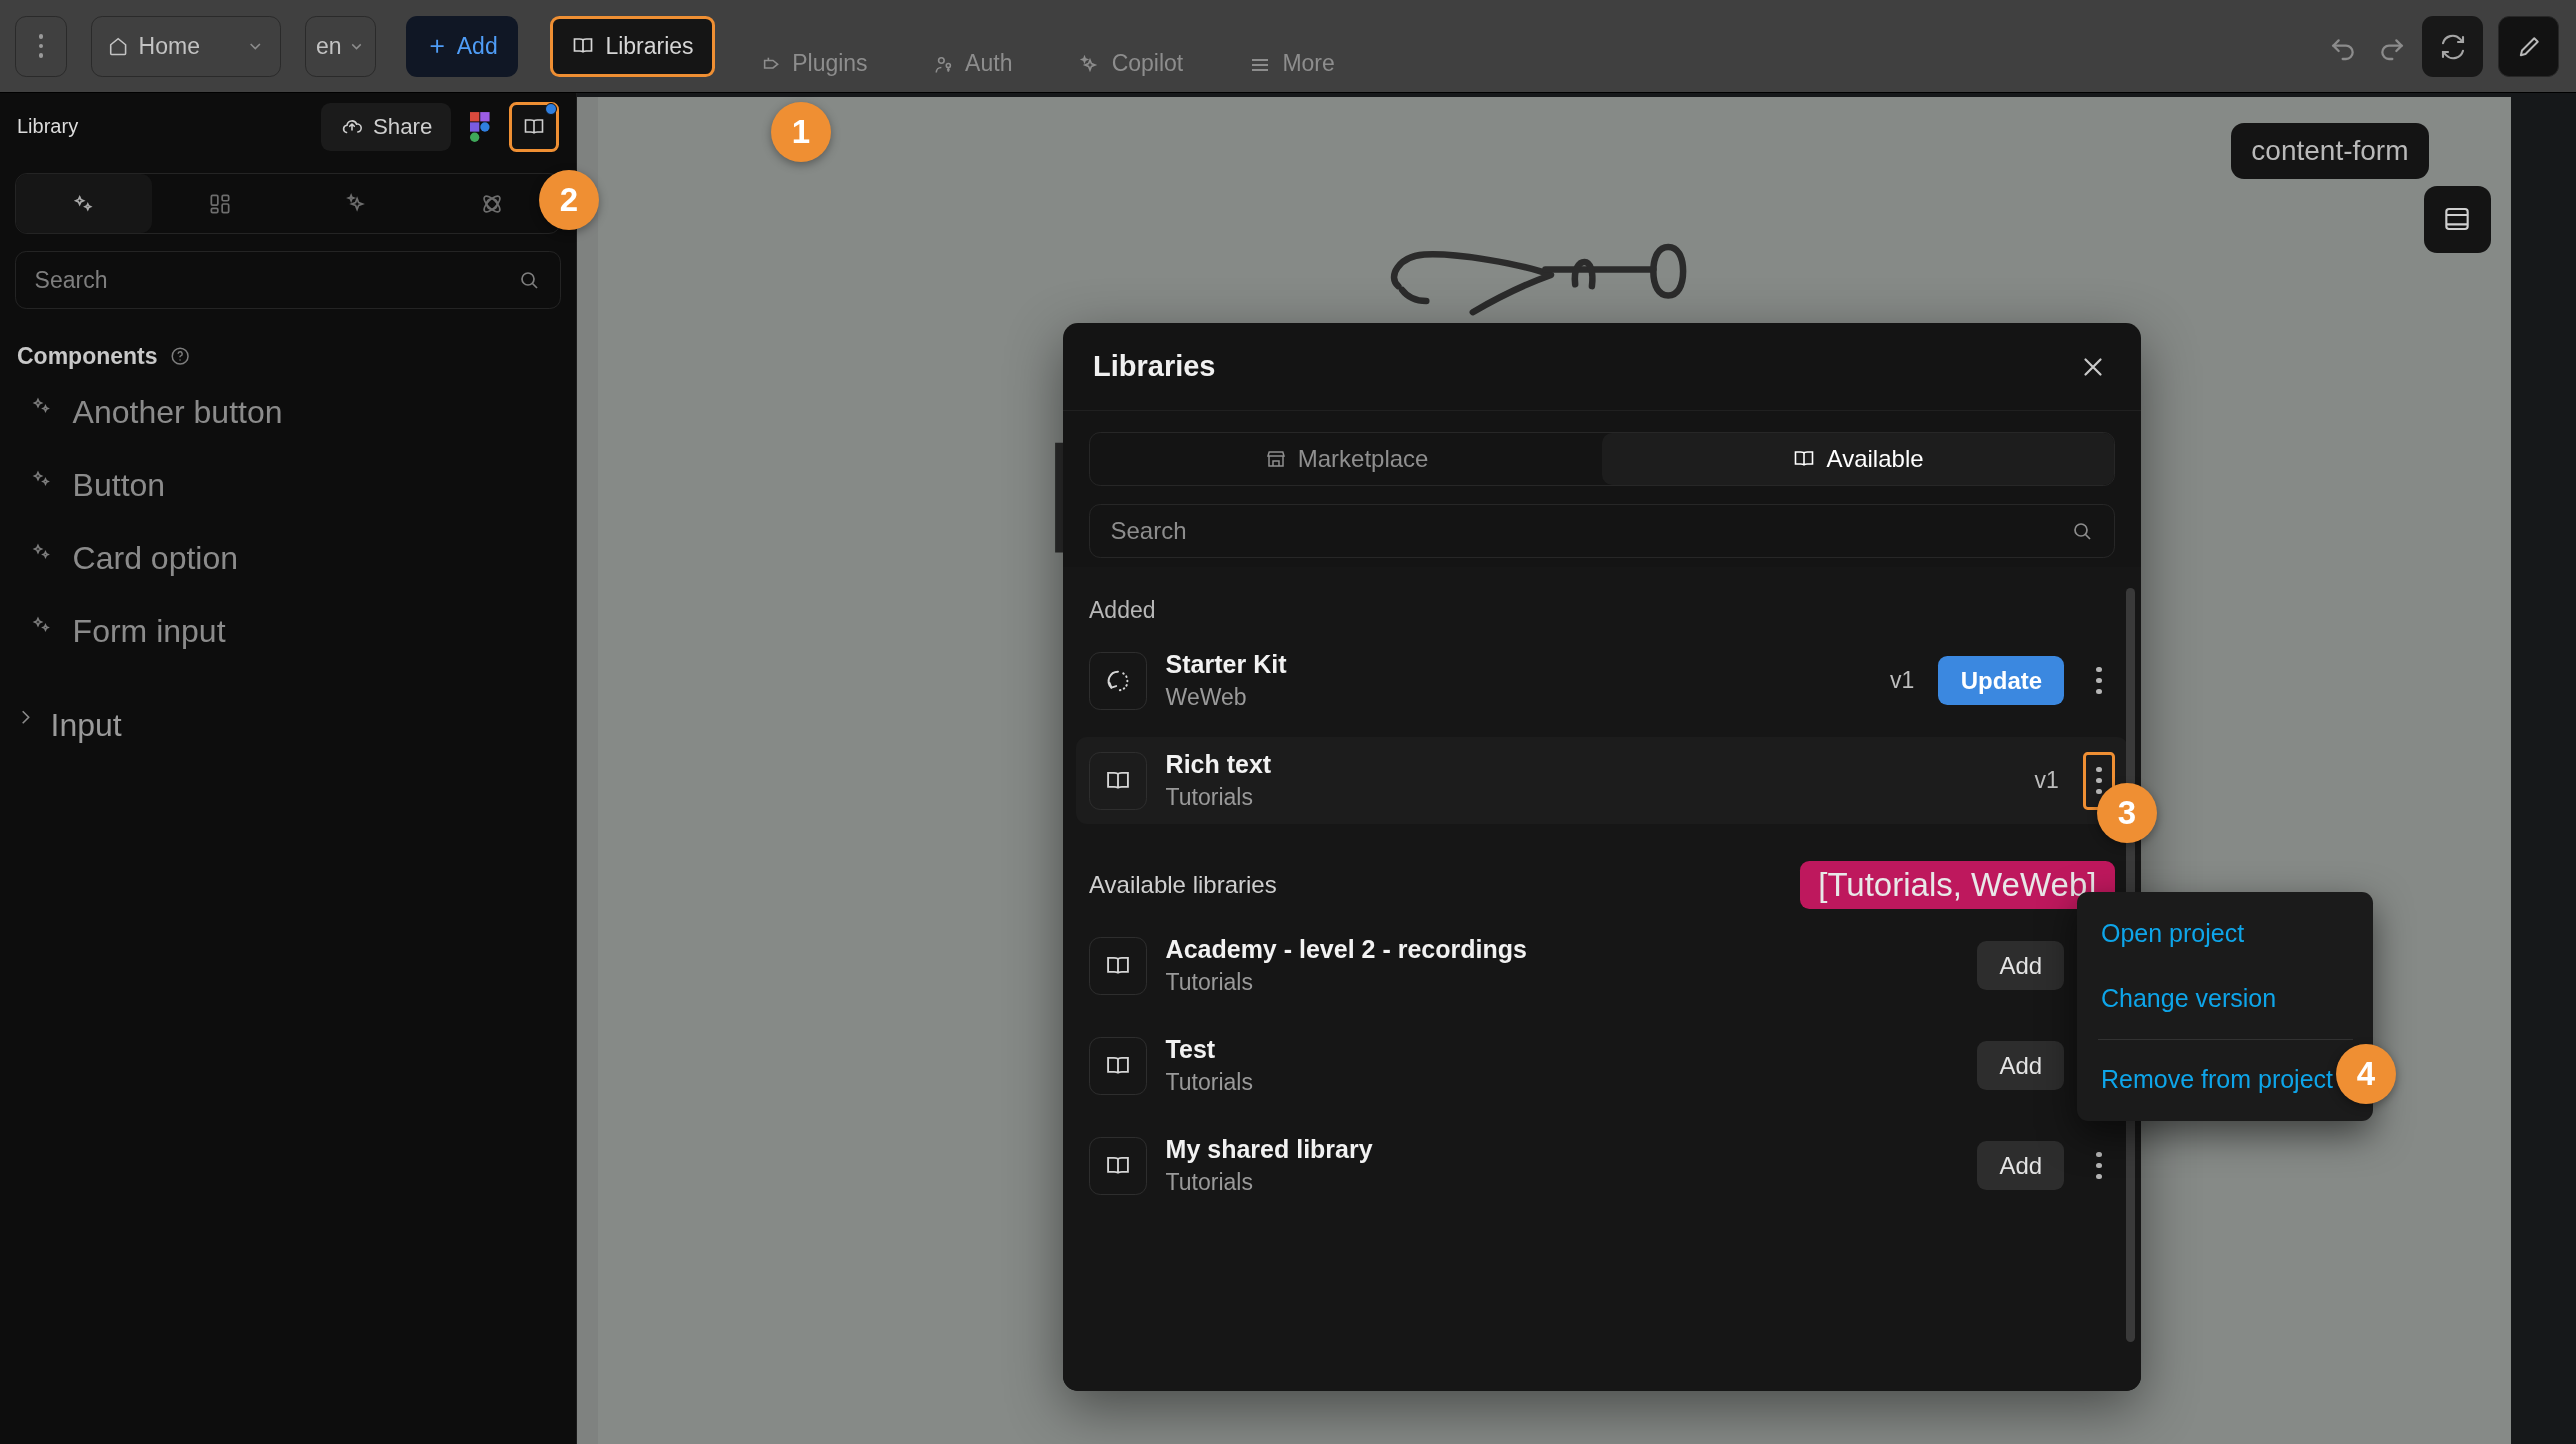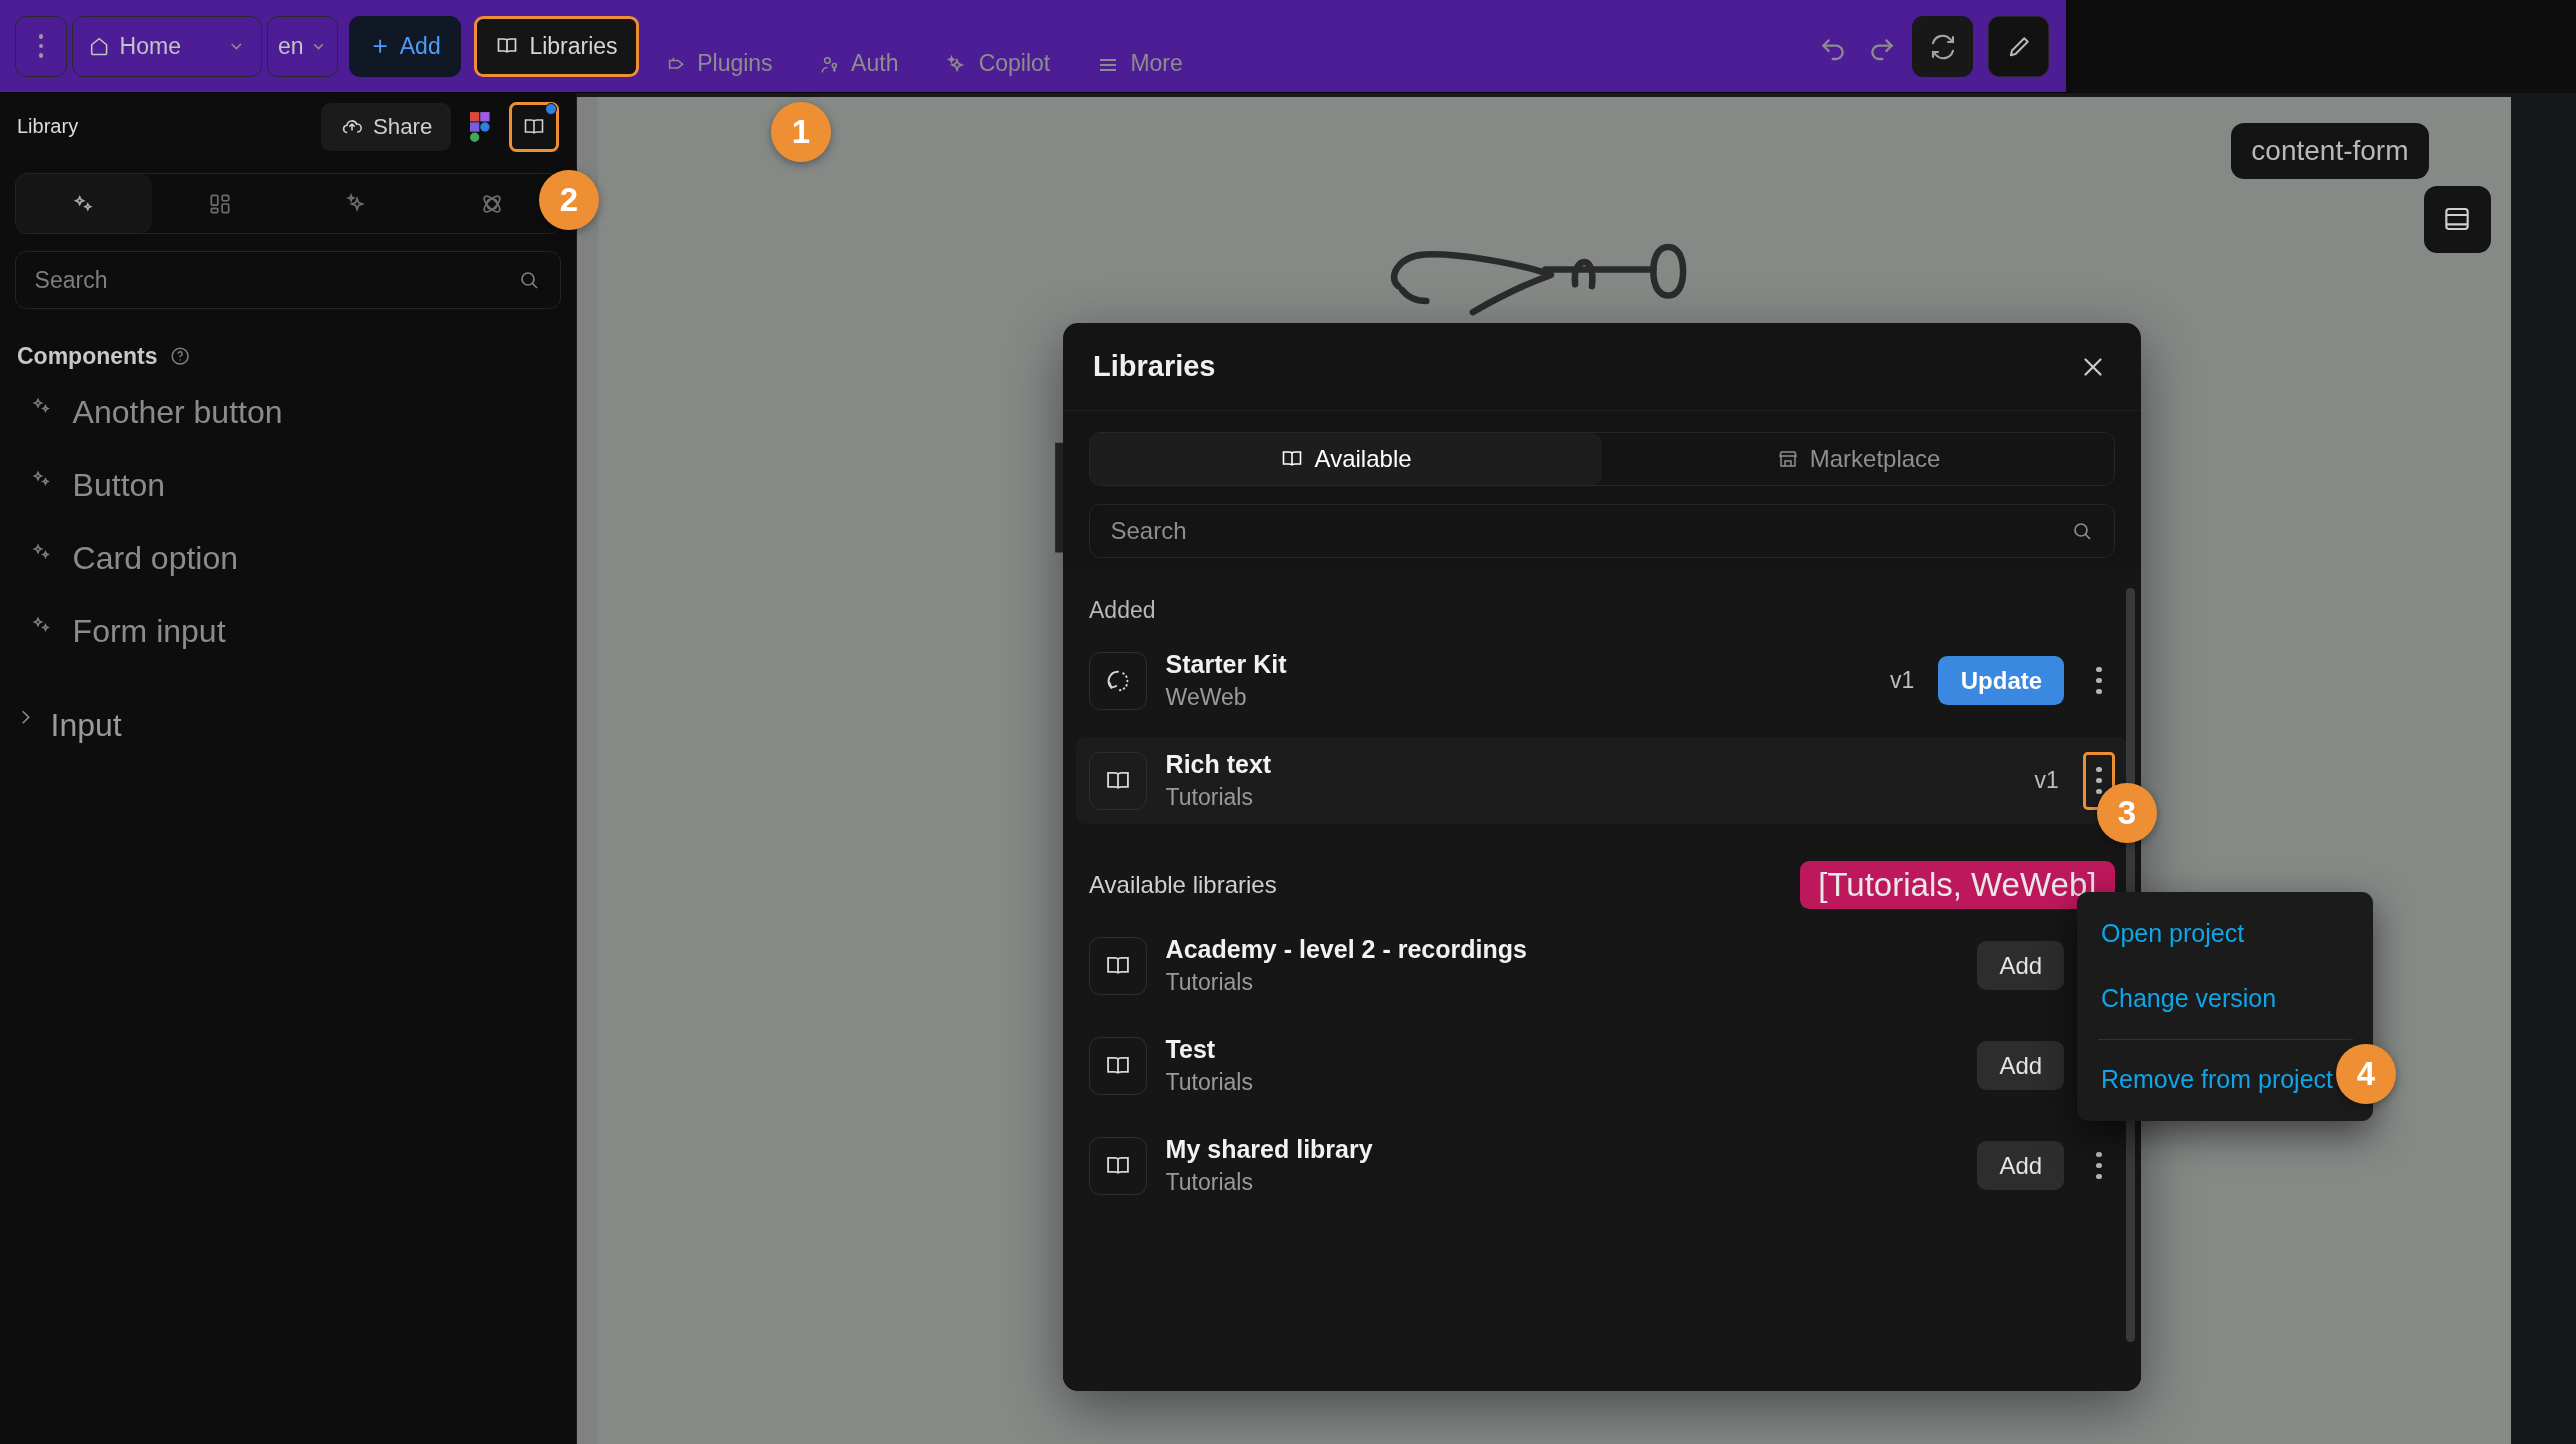--- a/index.html
+++ b/index.html
@@ -7,23 +7,23 @@
     width: 2576px; height: 1444px;
     background: #0d0d0d;
     font-family: "Liberation Sans", sans-serif;
     overflow: hidden;
     -webkit-font-smoothing: antialiased;
   }
   .app { position: relative; width: 2576px; height: 1444px; background:#0d0d0d; }
 
   
   .topbar {
-    position: absolute; left:0; top:0; width:2066px; height:93px;
-    background:#4c1d95; display:flex; align-items:center;
-    padding-left:15px; gap:5px;
+    position: absolute; left:0; top:0; width:2576px; height:93px;
+    background:#404040; display:flex; align-items:center;
+    padding-left:15px; gap:24px;
     border-bottom:0.9px solid #000;
   }
   .tb-kebab {
     width:52px; height:61px; border:0.9px solid #2a2a2a; border-radius:11.2px;
     display:flex; align-items:center; justify-content:center;
     color:#9a9a9a;
   }
   .tb-kebab .dots { display:flex; flex-direction:column; gap:4.7px; }
   .tb-kebab .dots i { width:4.7px;height:4.7px;border-radius:50%;background:#9a9a9a;display:block; }
 
@@ -535,38 +535,38 @@
       <span class="m-title">Libraries</span>
       <span class="m-close">
         <svg width="30" height="30" viewBox="0 0 24 24" fill="none" stroke="#c9c9c9" stroke-width="1.8" stroke-linecap="round">
           <path d="M6 6l12 12M18 6L6 18"></path>
         </svg>
       </span>
     </div>
 
     <div class="m-tabsbox">
       <div class="m-tabs">
-        <div class="m-tab active">
-          <span>
-            <svg width="24" height="24" viewBox="0 0 24 24" fill="none" stroke="#ffffff" stroke-width="1.6">
-              <path d="M12 6.5v12M3.5 5h5.2c1.8 0 3.3.7 3.3 1.5v12c0-.8-1.5-1.5-3.3-1.5H3.5zM20.5 5h-5.2c-1.8 0-3.3.7-3.3 1.5v12c0-.8 1.5-1.5 3.3-1.5h5.2z"></path>
-            </svg>
-          </span>
-          <span>Available</span>
-        </div>
         <div class="m-tab">
           <span>
             <svg width="24" height="24" viewBox="0 0 24 24" fill="none" stroke="#8f8f8f" stroke-width="1.5">
               <path d="M4 9h16l-1.2-4H5.2z"></path>
                 <path d="M5 9v10h14V9"></path>
                 <path d="M9 19v-5h6v5"></path>
             </svg>
           </span>
           <span>Marketplace</span>
         </div>
+        <div class="m-tab active">
+          <span>
+            <svg width="24" height="24" viewBox="0 0 24 24" fill="none" stroke="#ffffff" stroke-width="1.6">
+              <path d="M12 6.5v12M3.5 5h5.2c1.8 0 3.3.7 3.3 1.5v12c0-.8-1.5-1.5-3.3-1.5H3.5zM20.5 5h-5.2c-1.8 0-3.3.7-3.3 1.5v12c0-.8 1.5-1.5 3.3-1.5h5.2z"></path>
+            </svg>
+          </span>
+          <span>Available</span>
+        </div>
       </div>
     </div>
 
     <div class="m-search">
       <span class="sv">Search</span>
       <span>
         <svg width="24" height="24" viewBox="0 0 24 24" fill="none" stroke="#8d8d8d" stroke-width="1.7">
           <circle cx="11" cy="11" r="6"></circle>
             <path d="M15.5 15.5L20 20"></path>
         </svg>

